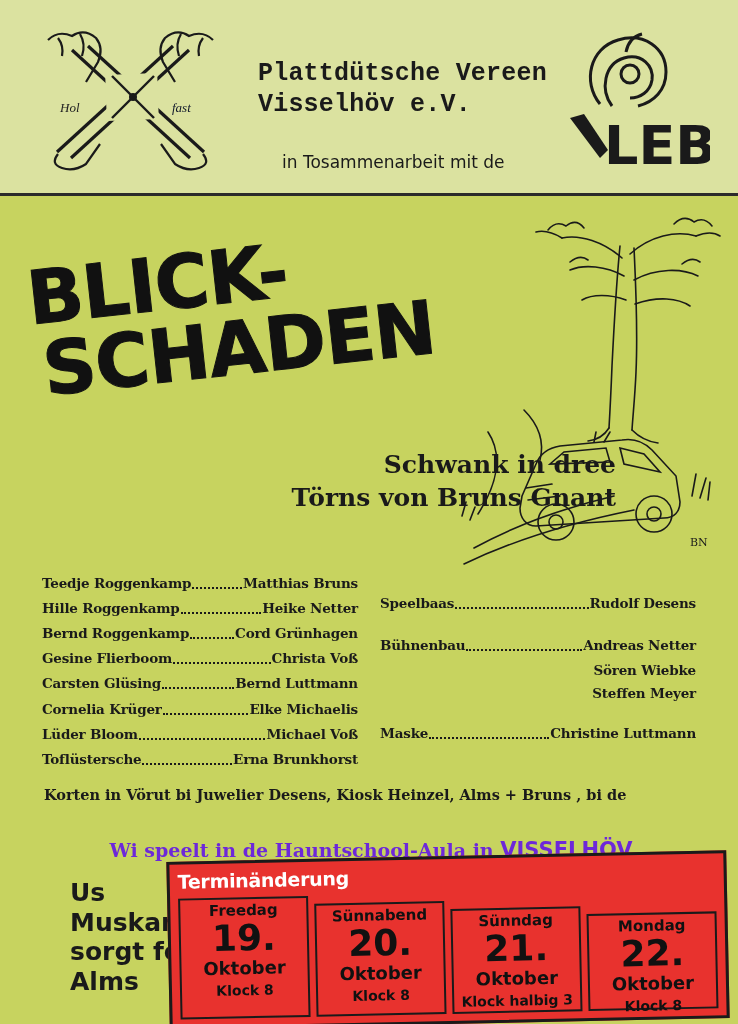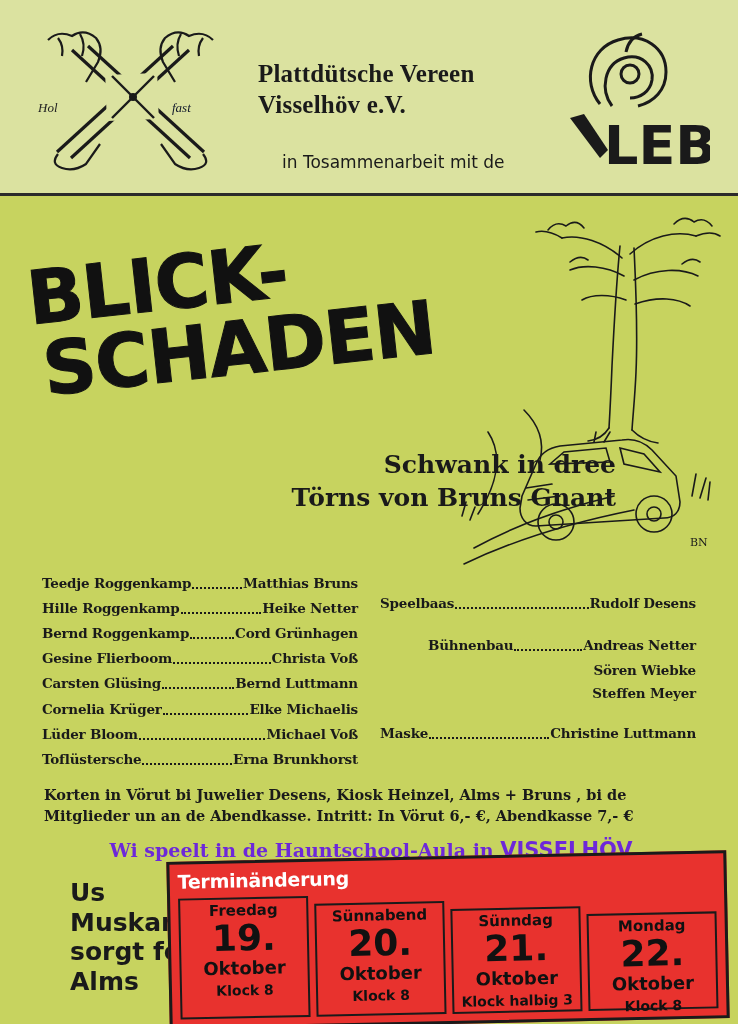--- a/index.html
+++ b/index.html
@@ -34,29 +34,29 @@
   }
   .logo-x {
     position: absolute;
     left: 28px;
     top: 22px;
     width: 205px;
     height: 150px;
   }
   .logo-x svg { display:block; }
 
-  .hol { position:absolute; left:38px; top:100px; font-size:13px; font-style:italic; color:#222; font-family:"Liberation Serif", serif;}
+  .hol { position:absolute; left:60px; top:100px; font-size:13px; font-style:italic; color:#222; font-family:"Liberation Serif", serif;}
   .fast { position:absolute; left:172px; top:100px; font-size:13px; font-style:italic; color:#0f172a; font-family:"Liberation Serif", serif;}
 
   .club-name {
     position: absolute;
     left: 258px;
     top: 58px;
     width: 330px;
-    font-family: Liberation Serif, serif;
+    font-family: Liberation Mono, monospace;
     font-weight: bold;
     font-size: 25px;
     line-height: 1.25;
     color: #1a1a1a;
     letter-spacing: .2px;
   }
   .coop {
     position: absolute;
     left: 282px;
     top: 152px;
@@ -421,41 +421,40 @@
       <span class="who">Erna Brunkhorst</span>
     </div>
   </div>
 
   <div class="cast-right">
     <div class="cast-row">
       <span class="role">Speelbaas</span>
       <span class="dots"></span>
       <span class="who">Rudolf Desens</span>
     </div>
-    <div class="cast-row" style="padding-top:22px;margin-left:48px;">
+    <div class="cast-row" style="padding-top:22px;">
       <span class="role">Bühnenbau</span>
       <span class="dots"></span>
       <span class="who">Andreas Netter</span>
     </div>
     <div class="cast-row nodots right-only">
       <span class="who">Sören Wiebke</span>
     </div>
     <div class="cast-row nodots right-only">
       <span class="who">Steffen Meyer</span>
     </div>
     <div class="cast-row" style="padding-top:22px;">
       <span class="role">Maske</span>
       <span class="dots"></span>
       <span class="who">Christine Luttmann</span>
     </div>
   </div>
 
   <div class="info">
     <div>Korten in Vörut bi Juwelier Desens, Kiosk Heinzel, Alms + Bruns , bi de</div>
-    <div>Mitglieder un an de Abendkasse. Intritt: In Vörut 6,- €, Abendkasse 7,- €</div>
   </div>
 
   <div class="venue">
     <span>Wi speelt in de Hauntschool-Aula in </span><span class="place">VISSELHÖV</span>
   </div>
 
   <div class="music">
     <div>Us</div>
     <div>Muskanten</div>
     <div>sorgt för</div>

